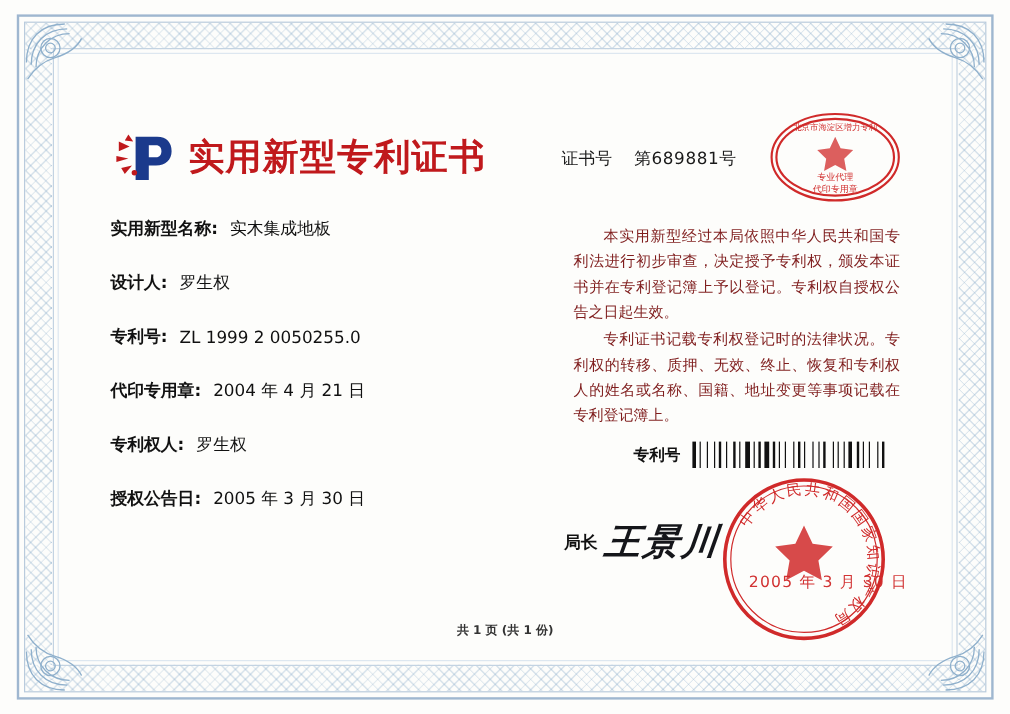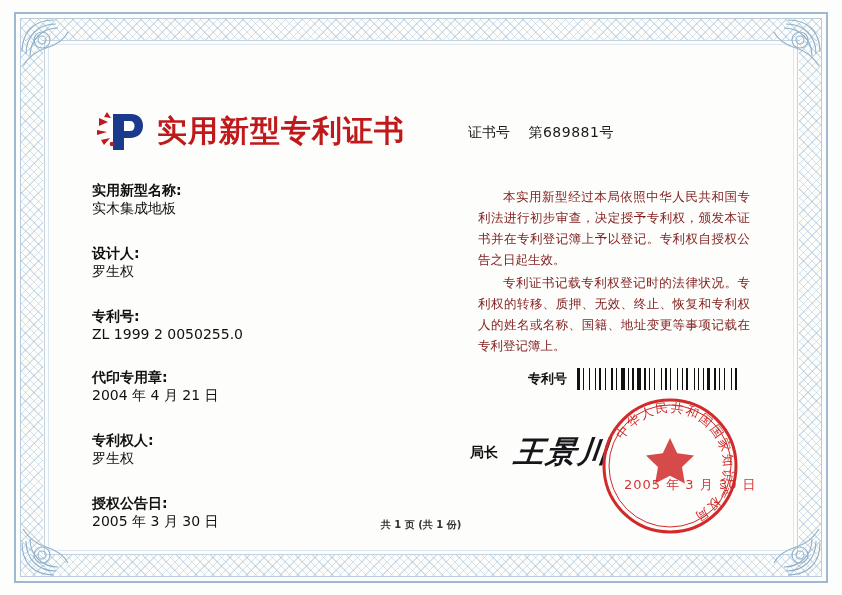--- a/index.html
+++ b/index.html
@@ -116,25 +116,24 @@
   }
 
   
   .fields {
     position: absolute;
     left: 92px; top: 182px;
     width: 330px;
   }
   .field {
     display: flex;
-    align-items: flex-start;
+    align-items: flex-end;
     margin-bottom: 27px;
     font-size: 14px;
     color: #111;
-    flex-direction: column;
   }
   .field-label {
     font-weight: bold;
     white-space: nowrap;
     margin-right: 10px;
   }
   .field-value {
     white-space: nowrap;
   }
 
@@ -178,21 +177,20 @@
     height: 22px;
     margin-right: 1px;
   }
 
   
   .director-row {
     position: absolute;
     left: 470px; top: 432px;
     display: flex;
     align-items: center;
-    gap: 10px;
   }
   .director-label {
     font-size: 14px;
     font-weight: bold;
     color: #111;
     margin-right: 6px;
   }
   .signature {
     font-family: "DejaVu Serif", serif;
     font-size: 30px;
@@ -306,20 +304,32 @@
       </svg>
     </span>
     <span class="main-title">实用新型专利证书</span>
   </div>
 
   <div class="cert-no-row">
     <span class="cert-no-label">证书号</span>
     <span class="cert-no-value">第689881号</span>
   </div>
 
+  <div class="oval-seal">
+    <svg width="112" height="78" viewBox="0 0 112 78">
+      <g fill="none" stroke="#d02a2a" stroke-width="1.8">
+        <ellipse cx="56" cy="39" rx="53" ry="36"></ellipse>
+        <ellipse cx="56" cy="39" rx="49" ry="32"></ellipse>
+      </g>
+      <path d="M56,22 l4.5,9.5 10.5,1.5 -7.5,7.2 1.8,10.3 -9.3,-4.9 -9.3,4.9 1.8,-10.3 -7.5,-7.2 10.5,-1.5 Z" fill="#d02a2a" opacity="0.75"></path>
+      <text x="56" y="16" font-size="7" fill="#d02a2a" text-anchor="middle" font-family="DejaVu Sans">北京市海淀区增力专利</text>
+      <text x="56" y="58" font-size="7.5" fill="#d02a2a" text-anchor="middle" font-family="DejaVu Sans">专业代理</text>
+      <text x="56" y="68" font-size="7.5" fill="#d02a2a" text-anchor="middle" font-family="DejaVu Sans">代印专用章</text>
+    </svg>
+  </div>
 
   <div class="fields">
     <div class="field">
       <span class="field-label">实用新型名称:</span>
       <span class="field-value">实木集成地板</span>
     </div>
     <div class="field">
       <span class="field-label">设计人:</span>
       <span class="field-value">罗生权</span>
     </div>

